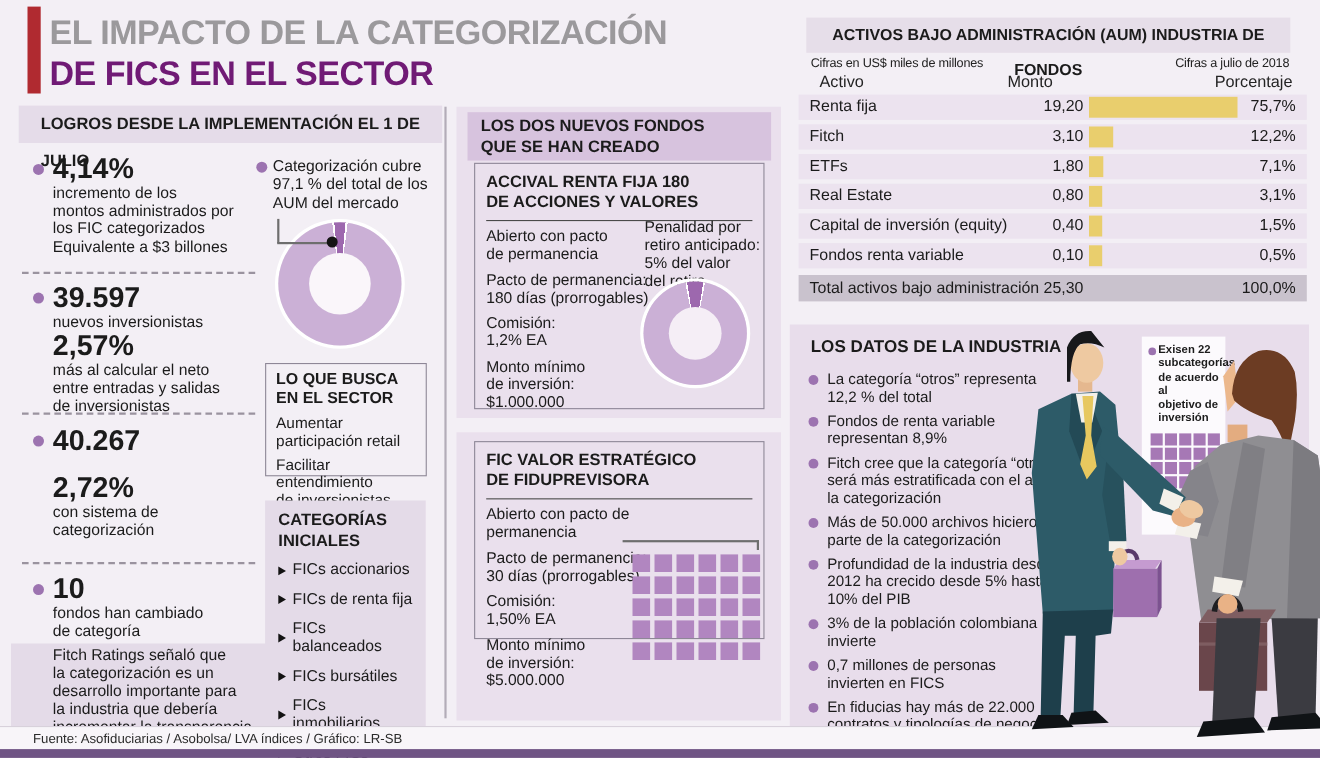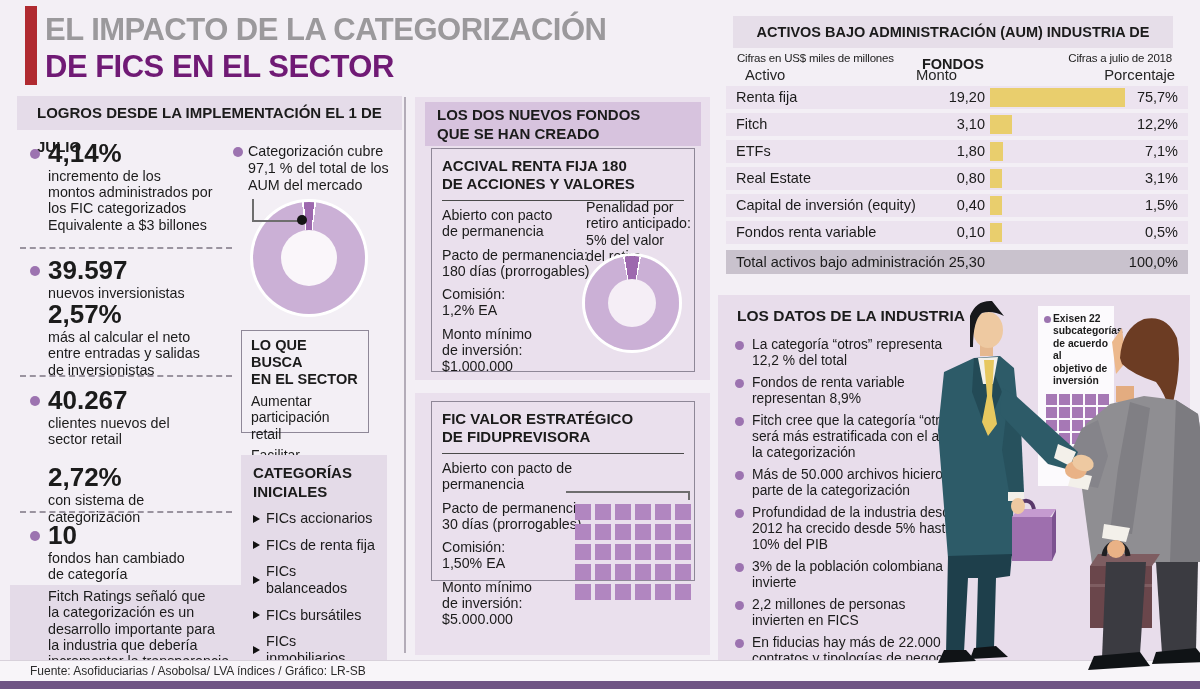--- a/index.html
+++ b/index.html
@@ -27,21 +27,21 @@
   #donut-note .dot{top:4px}
   #donut-note .txt{padding-left:15px;font-size:14.3px;line-height:17px}
   .donut{border-radius:50%;box-shadow:0 0 0 3px #fff}
   .donut:after{content:"";position:absolute;border-radius:50%;background:#faf6fa}
   #donut1{left:253px;top:202px;width:112px;height:112px}
   #donut1:after{inset:28px}
   #leader-v{left:252px;top:199px;width:2px;height:22px;background:#6e6e6e}
   #leader-h{left:252px;top:220px;width:48px;height:2px;background:#6e6e6e}
   #leader-dot{left:297px;top:215px;width:10px;height:10px;border-radius:50%;background:#141414}
 
-  #busca{left:241px;top:330px;width:128px;height:103px;border:1px solid #8e8797;padding:6px 9px;box-sizing:border-box}
+  #busca{left:241px;top:330px;width:147px;height:103px;border:1px solid #8e8797;padding:6px 9px;box-sizing:border-box}
   #busca .hd{font-size:14.5px;font-weight:bold;line-height:17px}
   #busca .it{font-size:14px;line-height:16.3px;margin-top:5px}
 
   #cats{left:241px;top:455px;width:146px;height:206px;background:#e4dbe8;padding:9px 12px;box-sizing:border-box}
   #cats .hd{font-size:15px;font-weight:bold;line-height:18.5px;margin-bottom:9px}
   .cat-item{font-size:14.3px;line-height:17px;margin-bottom:9.5px;display:flex;align-items:center}
   .tri{display:inline-block;width:0;height:0;border-left:7px solid #121212;border-top:4.5px solid transparent;border-bottom:4.5px solid transparent;margin-right:6px;flex:none}
 
   #vdiv{left:404px;top:97px;width:2px;height:556px;background:#b3acb8}
 
@@ -129,22 +129,20 @@
     <div class="stat-text ml">nuevos inversionistas</div>
     <div class="stat-num" style="margin-top:1px"><span>2,57%</span></div>
     <div class="stat-text ml">más al calcular el neto
 entre entradas y salidas
 de inversionistas</div>
   </div>
   <div class="abs dash" style="top:375px"></div>
 
   <div class="abs stat" style="top:388px">
     <div class="stat-num"><span class="dot"></span><span>40.267</span></div>
-    <div class="stat-text ml">clientes nuevos del
-sector retail</div>
     <div class="stat-num" style="margin-top:18px"><span>2,72%</span></div>
     <div class="stat-text ml">con sistema de
 categorización</div>
   </div>
   <div class="abs dash" style="top:511px"></div>
 
   <div class="abs stat" style="top:523px">
     <div class="stat-num"><span class="dot"></span><span>10</span></div>
     <div class="stat-text ml">fondos han cambiado
 de categoría</div>
@@ -331,21 +329,21 @@
 2012 ha crecido desde 5% hasta
 10% del PIB</span>
       </div>
     <div class="ibul">
         <span class="dot"></span>
         <span class="txt ml">3% de la población colombiana
 invierte</span>
       </div>
     <div class="ibul">
         <span class="dot"></span>
-        <span class="txt ml">2,2 millones de personas
+        <span class="txt ml">0,7 millones de personas
 invierten en FICS</span>
       </div>
     <div class="ibul">
         <span class="dot"></span>
         <span class="txt ml">En fiducias hay más de 22.000
 contratos y tipologías de negocios</span>
       </div>
   </div>
 
   <div id="callout" class="abs">

